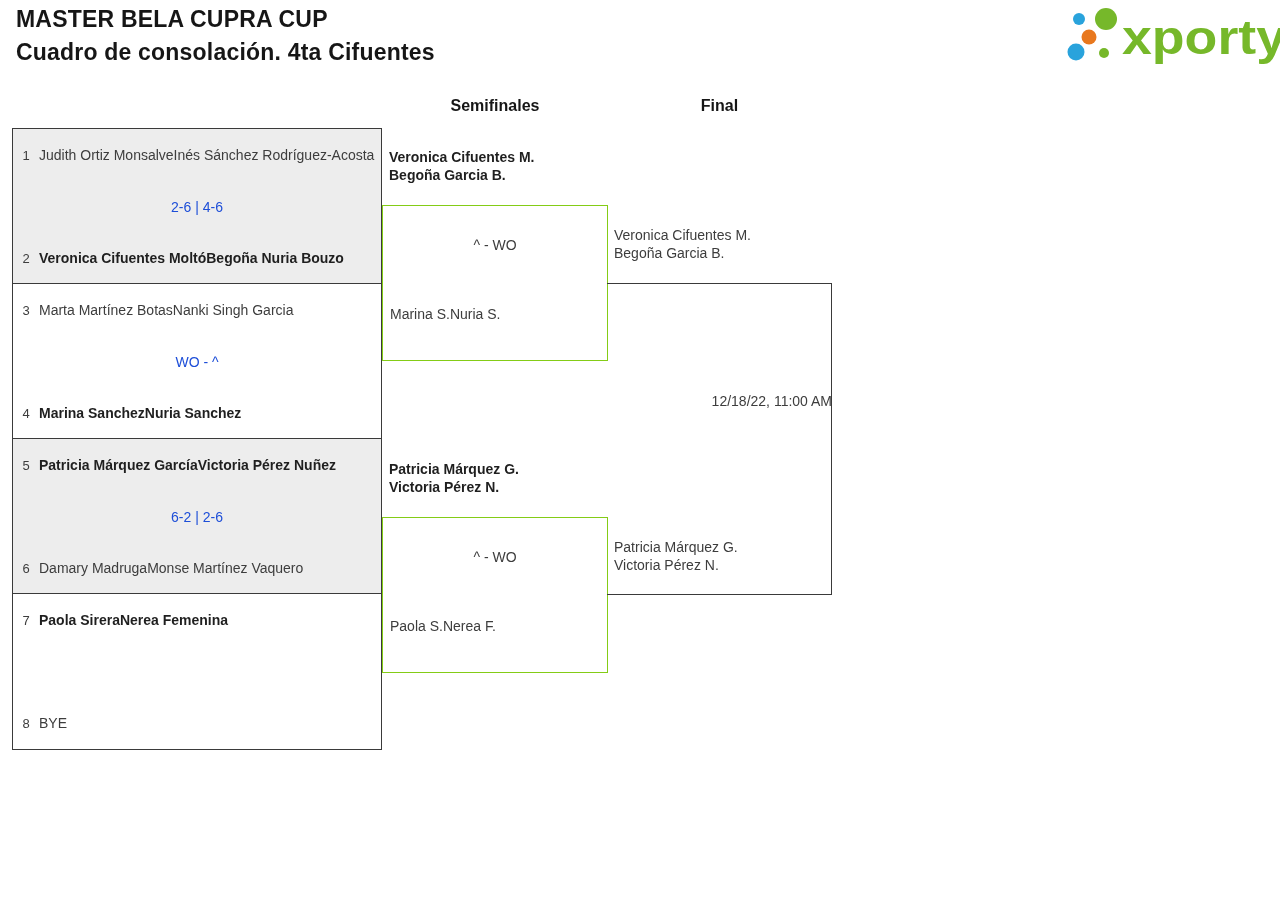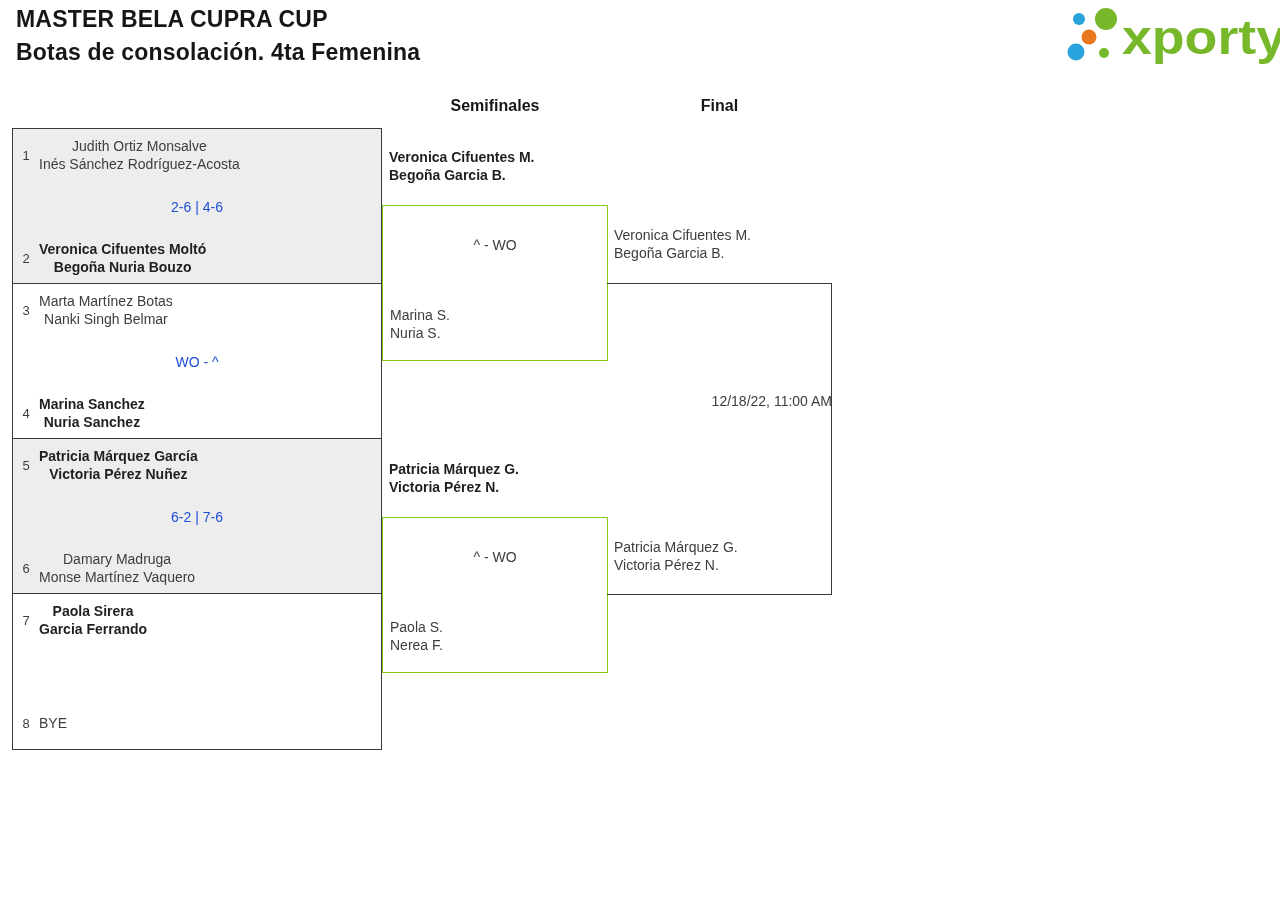--- a/index.html
+++ b/index.html
@@ -30,21 +30,21 @@
   
   .qf-box {
     position:absolute; left:0; width:370px; height:156px;
     border:1px solid #3a3a3a; background:#ffffff;
   }
   .qf-box.gray { background:#ededed; }
   .team { position:absolute; left:0; display:flex; align-items:center; height:38px; width:100%; }
   .team-top    { top:7px; }
   .team-bottom { top:110px; }
   .seed { width:26px; flex:none; text-align:center; font-size:13px; color:#3d3d3d; }
-  .names { display:flex; flex-direction:column; justify-content:center; font-size:14px; line-height:18px; white-space:nowrap;text-align:center; }
+  .names { display:flex; justify-content:center; font-size:14px; line-height:18px; white-space:nowrap;text-align:center; }
   .names.bold { font-weight:700; color:#1f1f1f; }
   .score {
     position:absolute; top:70px; left:0; width:100%; height:18px;
     text-align:center; font-size:14px; color:#1d4ed8; white-space:nowrap;
   }
 
   
   .sf-label {
     position:absolute; left:377px; width:216px;
     font-size:14px; line-height:18px; font-weight:700; color:#1f1f1f; white-space:nowrap;
@@ -52,21 +52,21 @@
   .sf-box {
     position:absolute; left:370px; width:226px; height:156px;
     border:1px solid #84cc16; background:transparent;
   }
   .sf-score {
     position:absolute; top:31px; left:0; width:100%; height:18px;
     text-align:center; font-size:14px; color:#3d3d3d; white-space:nowrap;
   }
   .sf-opponent {
     position:absolute; left:7px; top:99px; height:38px;
-    display:flex; flex-direction:column; justify-content:center;
+    display:flex; flex-direction:row; justify-content:center;
     font-size:14px; line-height:18px; white-space:nowrap;
   }
 
   
   .final-connector {
     position:absolute; left:595px; top:283px; width:225px; height:312px;
     border-top:1px solid #3a3a3a; border-right:1px solid #3a3a3a; border-bottom:1px solid #3a3a3a;
   }
   .final-label {
     position:absolute; left:602px; width:216px;
@@ -77,21 +77,21 @@
     text-align:right; font-size:14px; color:#3d3d3d; white-space:nowrap;
   }
 </style>
 </head>
 <body>
 
 <div class="stage">
 
   <div class="titles">
     <div class="line">MASTER BELA CUPRA CUP</div>
-    <div class="line">Botas de consolación. 4ta Femenina</div>
+    <div class="line">Cuadro de consolación. 4ta Cifuentes</div>
   </div>
 
   <svg class="logo" viewBox="0 0 230 70" xmlns="http://www.w3.org/2000/svg">
     <g>
       <circle cx="21" cy="17" r="6" fill="#29a3dc"></circle>
       <circle cx="48" cy="17" r="11" fill="#76b82a"></circle>
       <circle cx="31" cy="35" r="7.5" fill="#e8781e"></circle>
       <circle cx="18" cy="50" r="8.5" fill="#29a3dc"></circle>
       <circle cx="46" cy="51" r="5" fill="#76b82a"></circle>
     </g>
@@ -117,57 +117,57 @@
         <div>Begoña Nuria Bouzo</div>
       </div>
     </div>
   </div>
 
   <div class="qf-box" style="top:283px">
     <div class="team team-top">
       <div class="seed">3</div>
       <div class="names">
         <div>Marta Martínez Botas</div>
-        <div>Nanki Singh Belmar</div>
+        <div>Nanki Singh Garcia</div>
       </div>
     </div>
     <div class="score">WO - ^</div>
     <div class="team team-bottom">
       <div class="seed">4</div>
       <div class="names bold">
         <div>Marina Sanchez</div>
         <div>Nuria Sanchez</div>
       </div>
     </div>
   </div>
 
   <div class="qf-box gray" style="top:438px">
     <div class="team team-top">
       <div class="seed">5</div>
       <div class="names bold">
         <div>Patricia Márquez García</div>
         <div>Victoria Pérez Nuñez</div>
       </div>
     </div>
-    <div class="score">6-2 | 7-6</div>
+    <div class="score">6-2 | 2-6</div>
     <div class="team team-bottom">
       <div class="seed">6</div>
       <div class="names">
         <div>Damary Madruga</div>
         <div>Monse Martínez Vaquero</div>
       </div>
     </div>
   </div>
 
   <div class="qf-box" style="top:593px; height:157px">
     <div class="team team-top">
       <div class="seed">7</div>
       <div class="names bold">
         <div>Paola Sirera</div>
-        <div>Garcia Ferrando</div>
+        <div>Nerea Femenina</div>
       </div>
     </div>
     <div class="score"></div>
     <div class="team team-bottom">
       <div class="seed">8</div>
       <div class="names">
         <div>BYE</div>
         <div></div>
       </div>
     </div>

